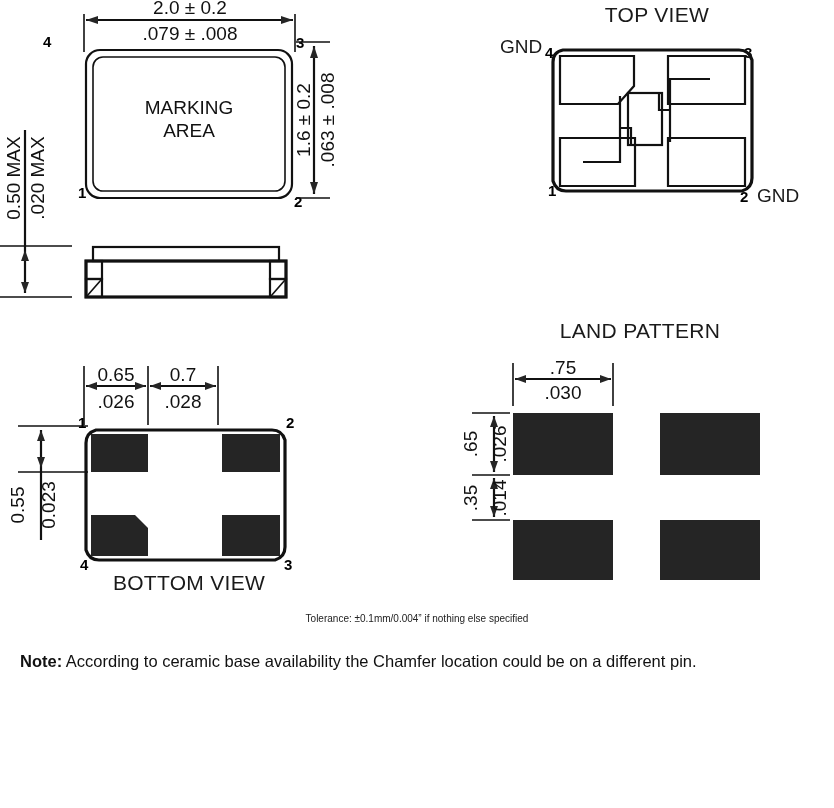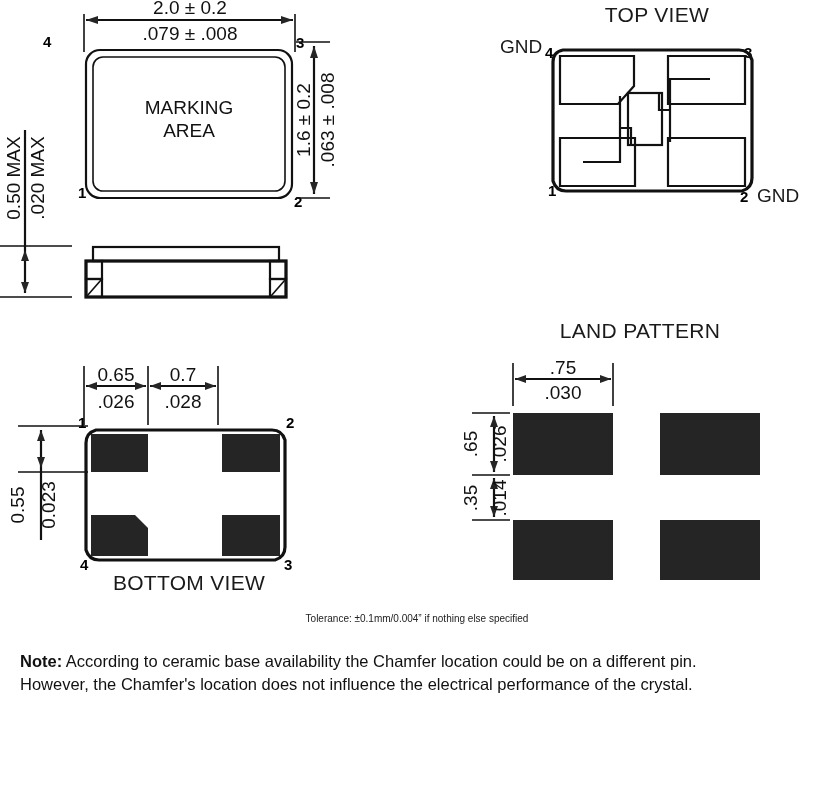--- a/index.html
+++ b/index.html
@@ -266,14 +266,13 @@
     <rect class="pad-fill" x="660" y="413" width="100" height="62"></rect>
     <rect class="pad-fill" x="513" y="520" width="100" height="60"></rect>
     <rect class="pad-fill" x="660" y="520" width="100" height="60"></rect>
   </g>
 </svg>
 
 <div class="tolerance-line">Tolerance: ±0.1mm/0.004” if nothing else specified</div>
 
 <div class="note-block">
   <span class="note-label">Note:</span><span> According to ceramic base availability the Chamfer location could be on a different pin.</span><br>
-  <span>However, the Chamfer's location does not influence the electrical performance of the crystal.</span>
 </div>
 
 </body></html>

